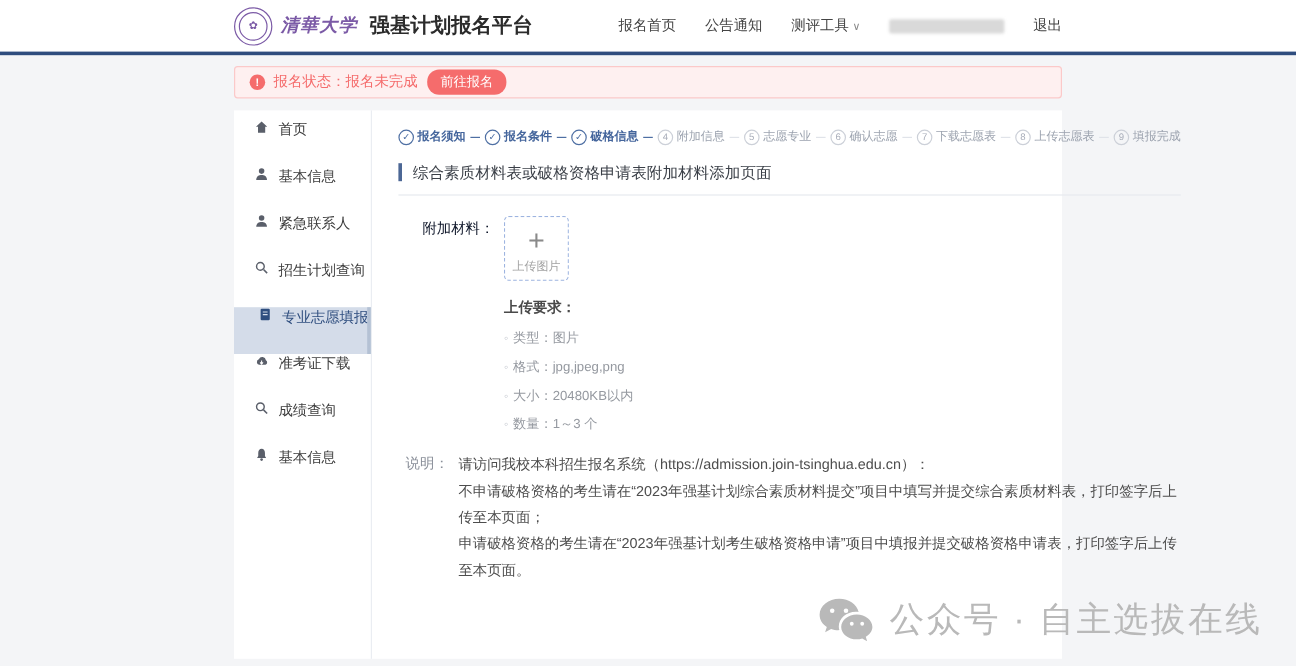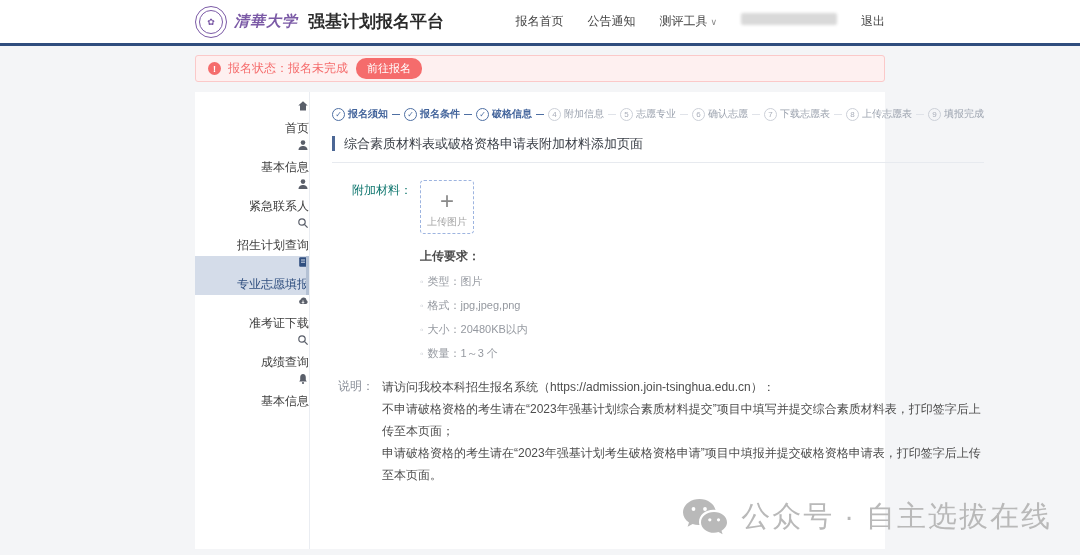--- a/index.html
+++ b/index.html
@@ -7,58 +7,58 @@
   body { font-family:"Liberation Sans","DejaVu Sans",sans-serif; background:#f4f5f7; font-size:12px; color:#333; }
   .page { position:relative; width:1080px; height:555px; overflow:hidden; }
 
   
   .app-header { height:46px; background:#fff; border-bottom:3px solid #2f4d7e; }
   .header-inner { width:690px; margin:0 auto; height:43px; display:flex; align-items:center; }
   .logo { width:32px; height:32px; border-radius:50%; border:1.5px solid #7b5aa6; display:flex; align-items:center; justify-content:center; flex:0 0 auto; }
   .logo-inner { width:24px; height:24px; border-radius:50%; border:1px solid #7b5aa6; display:flex; align-items:center; justify-content:center; color:#7b5aa6; font-size:9px; }
   .brand-script { font-style:italic; font-weight:bold; color:#7b5aa6; font-size:15px; margin-left:7px; letter-spacing:1px; white-space:nowrap; }
   .brand-title { font-size:17px; font-weight:bold; color:#2b2b2b; margin-left:10px; white-space:nowrap; }
-  nav { margin-left:auto; display:flex; gap:24px; font-size:12px; color:#444; }
+  nav { margin-left:auto; display:flex; align-items:center; gap:24px; font-size:12px; color:#444; }
   nav a { text-decoration:none; color:#444; cursor:pointer; white-space:nowrap; }
   .chev { font-size:9px; color:#888; margin-left:3px; }
   .user-redacted { width:96px; height:12px; background:#d9d9d9; border-radius:2px; filter:blur(1.5px); }
 
   
   .content { width:690px; margin:0 auto; padding-top:9px; }
   .alert { height:27px; background:#fef0f0; border:1px solid #fbc9c9; border-radius:3px; display:flex; align-items:center; padding:0 12px; margin-bottom:10px; }
   .alert-icon { width:13px; height:13px; border-radius:50%; background:#f56c6c; color:#fff; font-size:9px; font-weight:bold; display:flex; align-items:center; justify-content:center; flex:0 0 auto; }
   .alert-text { color:#f56c6c; font-size:12px; margin-left:7px; }
   .alert-btn { margin-left:8px; background:#f56c6c; color:#fff; border:none; border-radius:10px; font-size:11px; padding:3px 11px; cursor:pointer; font-family:inherit; }
 
   .card { display:flex; background:#fff; height:457px; }
 
   
   .sidebar { width:115px; border-right:1px solid #eaedf2; padding-top:8px; flex:0 0 auto; }
-  .side-item { height:39px; display:flex; align-items:flex-end; padding-left:17px; gap:8px; font-size:12px; color:#3d3d3d; cursor:pointer;flex-direction:column; }
+  .side-item { height:39px; display:flex; align-items:flex-start; padding-left:17px; gap:8px; font-size:12px; color:#3d3d3d; cursor:pointer; }
   .side-item .sicon { width:12px; height:12px; display:flex; align-items:center; justify-content:center; color:#5a5f6a; flex:0 0 auto; }
   .side-item.active { background:#d4dce9; color:#2f4e7f; position:relative;padding-left:20px; }
   .side-item.active .sicon { color:#2f4e7f; }
   .side-item.active::after { content:''; position:absolute; right:0; top:0; bottom:0; width:3px; background:#b4c1d4; }
 
   
   .main { flex:1; padding:15px 22px 0 22px; }
   .steps { display:flex; align-items:center; }
   .step { display:flex; align-items:center; gap:3px; white-space:nowrap; }
   .dot { width:13px; height:13px; border-radius:50%; border:1px solid #ccd0d8; color:#a9aeba; font-size:8px; display:flex; align-items:center; justify-content:center; flex:0 0 auto; }
   .slabel { font-size:10px; color:#9ca3af; }
   .step.done .dot { border-color:#4e6fa3; color:#4e6fa3; }
   .step.done .slabel { color:#44659c; font-weight:bold; }
   .conn { flex:1; height:1px; background:#e0e3e9; margin:0 4px; min-width:8px; }
   .conn.done { background:#4e6fa3; }
 
   .page-title { margin-top:15px; font-size:13px; font-weight:normal; color:#3a3f47; border-left:3px solid #4c6795; padding-left:9px; line-height:15px; }
   .title-divider { border-bottom:1px solid #e7eaef; margin-top:11px; }
 
   .form-row { display:flex; margin-top:17px; }
-  .form-label { width:80px; text-align:right; margin-right:8px; color:#0f766e; font-size:12px; padding-top:2px; flex:0 0 auto; }
+  .form-label { width:80px; text-align:right; margin-right:8px; color:#0f172a; font-size:12px; padding-top:2px; flex:0 0 auto; }
   .upload-box { width:54px; height:54px; border:1px dashed #9db4e0; border-radius:4px; position:relative; display:flex; align-items:center; justify-content:center; cursor:pointer; background:#fff; }
   .plus { font-size:24px; color:#8a8a8a; line-height:1; margin-bottom:12px; }
   .upload-text { position:absolute; bottom:4px; left:0; right:0; text-align:center; font-size:10px; color:#a3a3a3; }
   .req-title { margin-top:14px; font-size:12px; font-weight:bold; color:#4a4a4a; }
   .req-list { list-style:none; margin-top:4px; }
   .req-list li { margin-top:9px; font-size:11px; color:#9599a0; }
   .req-list .bullet { color:#c0c4cc; margin-right:4px; font-size:10px; }
 
   .notes-row { margin-top:15px; }
   .notes-label { width:42px; color:#8a8f99; }

